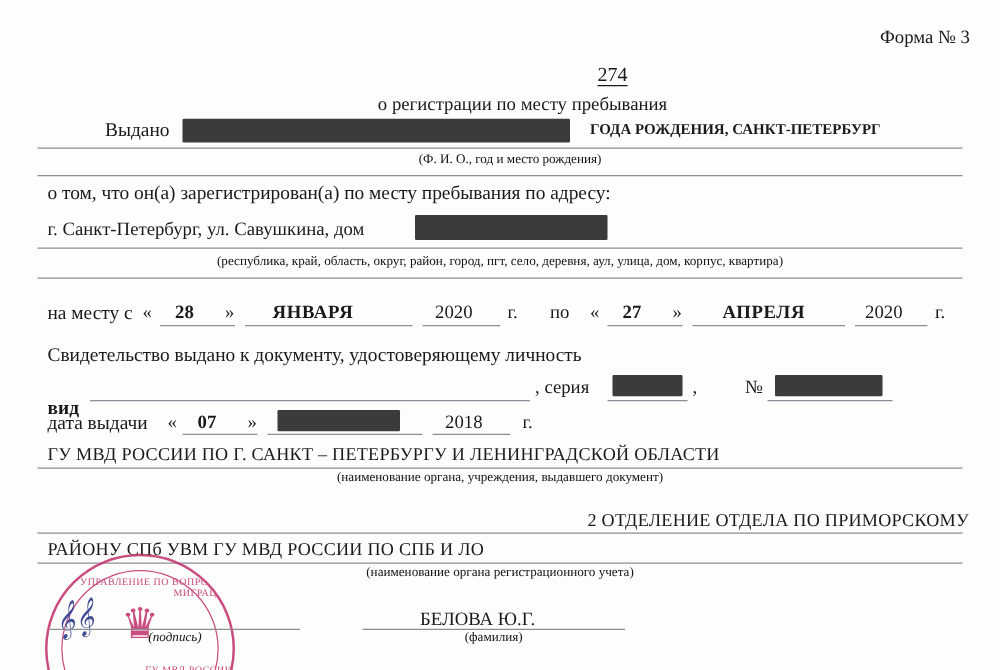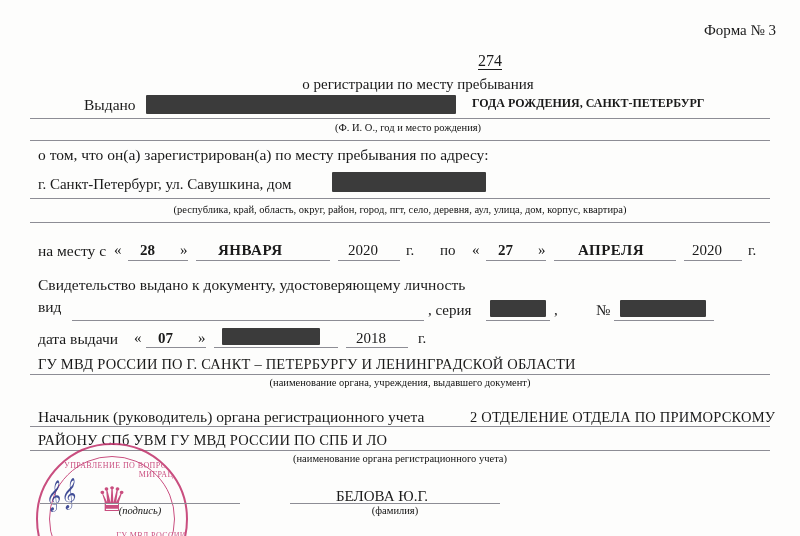--- a/index.html
+++ b/index.html
@@ -166,21 +166,21 @@
   <div class="abs fld" style="top:242px; left:538px;">»</div>
   <div class="line" style="left:486px; top:260px; width:60px;"></div>
   <div class="abs fld" style="top:242px; left:578px; font-weight:bold; letter-spacing:.5px;">АПРЕЛЯ</div>
   <div class="line" style="left:554px; top:260px; width:122px;"></div>
   <div class="abs fld" style="top:242px; left:692px;">2020</div>
   <div class="line" style="left:684px; top:260px; width:58px;"></div>
   <div class="abs fld" style="top:242px; left:748px;">г.</div>
 
   <div class="abs label" style="top:276px; left:38px;">Свидетельство выдано к документу, удостоверяющему личность</div>
 
-  <div class="abs label" style="top:298px; left:38px;">вид</div>
+  <div class="abs label" style="top:318px; left:38px;font-weight:bold;">вид</div>
   <div class="line" style="left:72px; top:320px; width:352px;"></div>
   <div class="abs fld" style="top:302px; left:428px;">, серия</div>
   <div class="redact" style="left:490px; top:300px; width:56px; height:17px;"></div>
   <div class="line" style="left:486px; top:320px; width:64px;"></div>
   <div class="abs fld" style="top:302px; left:554px;">,</div>
   <div class="abs fld" style="top:302px; left:596px;">№</div>
   <div class="redact" style="left:620px; top:300px; width:86px; height:17px;"></div>
   <div class="line" style="left:614px; top:320px; width:100px;"></div>
 
   <div class="abs label" style="top:330px; left:38px;">дата выдачи</div>
@@ -191,21 +191,20 @@
   <div class="redact" style="left:222px; top:328px; width:98px; height:17px;"></div>
   <div class="line" style="left:214px; top:347px; width:124px;"></div>
   <div class="abs fld" style="top:330px; left:356px;">2018</div>
   <div class="line" style="left:346px; top:347px; width:62px;"></div>
   <div class="abs fld" style="top:330px; left:418px;">г.</div>
 
   <div class="fld-u" style="top:356px; left:38px;">ГУ  МВД  РОССИИ  ПО  Г. САНКТ – ПЕТЕРБУРГУ  И  ЛЕНИНГРАДСКОЙ ОБЛАСТИ</div>
   <div class="line" style="left:30px; top:374px; width:740px;"></div>
   <div class="small-caption" style="left:190px; top:377px; width:420px;">(наименование органа, учреждения, выдавшего документ)</div>
 
-  <div class="abs label" style="top:408px; left:38px;">Начальник (руководитель) органа регистрационного учета</div>
   <div class="fld-u" style="top:409px; left:470px;">2 ОТДЕЛЕНИЕ ОТДЕЛА  ПО ПРИМОРСКОМУ</div>
   <div class="line" style="left:30px; top:426px; width:740px;"></div>
   <div class="fld-u" style="top:432px; left:38px;">РАЙОНУ СПб УВМ  ГУ  МВД РОССИИ  ПО СПБ  И  ЛО</div>
   <div class="line" style="left:30px; top:450px; width:740px;"></div>
   <div class="small-caption" style="left:200px; top:453px; width:400px;">(наименование органа регистрационного учета)</div>
 
   <div class="stamp">
     <div class="stamp-txt" style="top:16px;">УПРАВЛЕНИЕ ПО ВОПРОСАМ МИГРАЦИИ</div>
     <div class="stamp-eagle">♛</div>
     <div class="stamp-txt" style="top:86px;">ГУ МВД РОССИИ</div>

